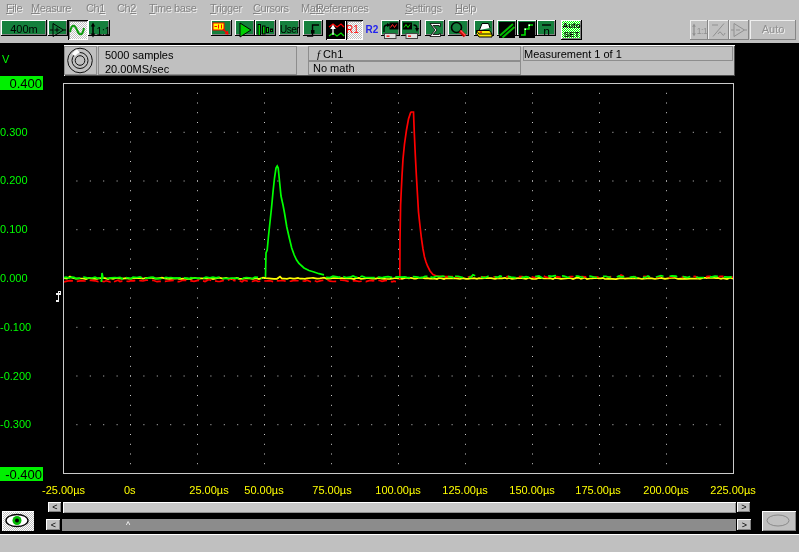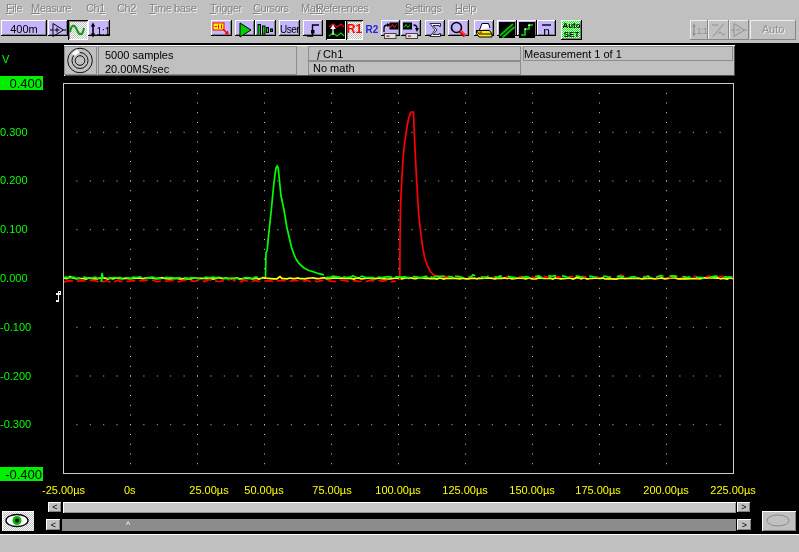--- a/index.html
+++ b/index.html
@@ -1,18 +1,18 @@
 <!DOCTYPE html>
 <html><head><meta charset="utf-8"><style>
 *{margin:0;padding:0;box-sizing:border-box}
 body{width:799px;height:552px;background:#000;font-family:"Liberation Sans",sans-serif;position:relative;overflow:hidden}
 #menubar{position:absolute;left:0;top:0;width:799px;height:17px;background:#c0c0c0}
 .mi{position:absolute;top:2px;font-size:11px;color:#848484;text-shadow:1px 1px 0 #f2f2f2;letter-spacing:-0.4px}
 #toolbar{position:absolute;left:0;top:17px;width:799px;height:26px;background:#c0c0c0}
-.tb{position:absolute;top:3px;height:16px;background:#c4b5fd;box-shadow:inset -1px -1px 0 #000,inset 1px 1px 0 #fff,inset -2px -2px 0 #818181;font-size:11px;color:#000;text-align:center}
+.tb{position:absolute;top:3px;height:16px;background:#15803d;box-shadow:inset -1px -1px 0 #000,inset 1px 1px 0 #fff,inset -2px -2px 0 #818181;font-size:11px;color:#000;text-align:center}
 .tbp{position:absolute;top:3px;height:20px;background:repeating-conic-gradient(#fff 0 25%,#c0c0c0 0 50%) 0 0/2px 2px;box-shadow:inset 1px 1px 0 #000,inset -1px -1px 0 #fff,inset 2px 2px 0 #818181}
 .tbf{position:absolute;top:3px;height:20px;font-size:11px;text-align:center}
 .tbd{position:absolute;top:3px;height:20px;background:#c0c0c0;box-shadow:inset -1px -1px 0 #868686,inset 1px 1px 0 #eeeeee;text-align:center}
 #infobar{position:absolute;left:64px;top:45px;width:671px;height:31px;background:#c0c0c0;box-shadow:inset 1px 1px 0 #fff,inset -1px -1px 0 #4d4d4d}
 .ib{position:absolute;border:1px solid #8d8d8d;background:#c0c0c0;font-size:11px;color:#000}
 #plot{position:absolute;left:63px;top:83px;width:671px;height:391px;border:1px solid #cacaca;background:#000}
 .ylab{position:absolute;width:43px;text-align:left;font-size:11px;color:#00ff00;left:0}
 .ybox{position:absolute;left:0;width:43px;height:14px;background:#00f000;color:#000;font-size:13px;text-align:right;padding-right:1px}
 .xlab{position:absolute;top:484px;font-size:11px;color:#ffff00;white-space:nowrap}
 .sbtn{position:absolute;background:#c0c0c0;box-shadow:inset -1px -1px 0 #000,inset 1px 1px 0 #fff,inset -2px -2px 0 #818181;font-size:9px;color:#000;text-align:center;line-height:11px}
@@ -66,21 +66,21 @@
 <div class="tb" style="left:303px;width:20px"><svg width="18" height="18" style="margin-top:1px">
         <path d="M3,15 H8.5 V4 H15" fill="none" stroke="#000" stroke-width="1.4"></path>
         <rect x="7" y="9" width="3.5" height="3.5" fill="#000"></rect>
       </svg></div>
 <div class="tbf" style="left:326px;width:20px;background:#000;box-shadow:inset 1px 1px 0 #000,inset -1px -1px 0 #fff"><svg width="18" height="18" style="margin-top:1px">
         <path d="M2,6 L6,3 L10,6 L14,3 L17,6" fill="none" stroke="#ff0000" stroke-width="1.3"></path>
         <path d="M2,15 L6,12 L10,15 L14,12 L17,15" fill="none" stroke="#00dd00" stroke-width="1.3"></path>
         <path d="M6,14 V8" stroke="#fff" stroke-width="1.3"></path>
         <path d="M6,3.5 l-2.8,4.5 h5.6 Z" fill="#fff"></path>
       </svg></div>
-<div class="tbp" style="left:346px;width:17px;font-size:12px;font-weight:bold;color:#ff0000;text-align:center;line-height:19px">R1</div>
+<div class="tbp" style="left:346px;width:17px;font-size:10px;font-weight:normal;color:#ff0000;line-height:19px">R1</div>
 <div class="tbf" style="left:363px;width:18px;font-size:10px;font-weight:bold;color:#2222ee;line-height:19px">R2</div>
 <div class="tb" style="left:381px;width:19px"><svg width="17" height="18" style="margin-top:1px">
         <rect x="7.5" y="1.5" width="9" height="7" fill="#000"></rect>
         <path d="M8.5,6.5 l2,-3 2,3 2,-3" stroke="#ff2222" fill="none"></path>
         <path d="M2,11 V7.5 Q2,4 5.5,4" fill="none" stroke="#000" stroke-width="1.3"></path>
         <path d="M5,2 L9,4 L5,6 Z" fill="#000"></path>
         <rect x="2.5" y="12.5" width="11.5" height="5" fill="#e2e2e2" stroke="#444"></rect>
         <rect x="4.5" y="14.5" width="3" height="1.3" fill="#ff0000"></rect>
       </svg></div>
 <div class="tb" style="left:401px;width:20px"><svg width="18" height="18" style="margin-top:1px">

